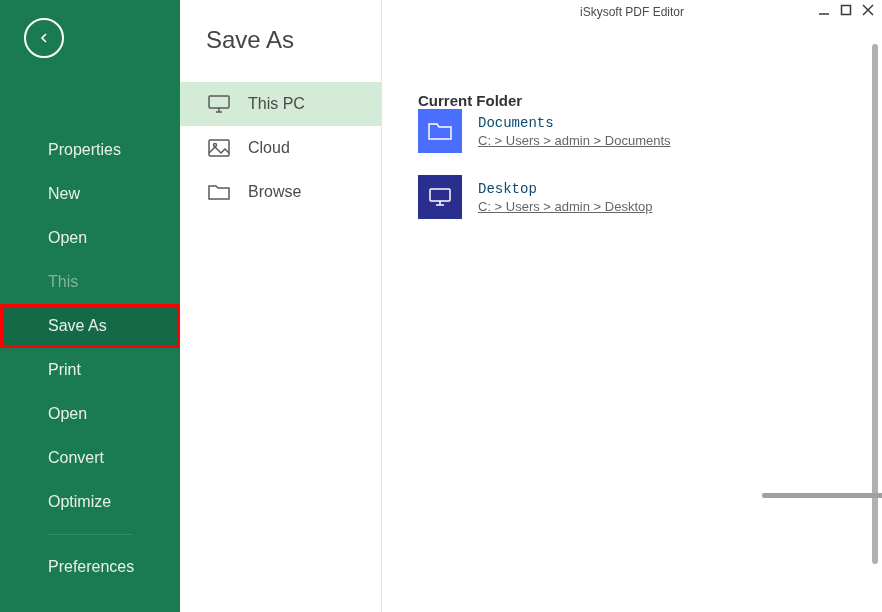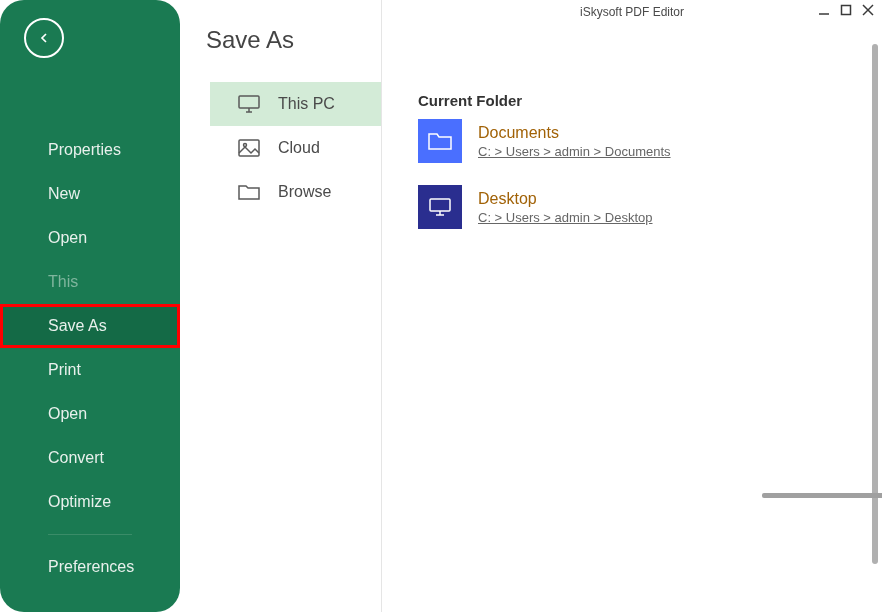--- a/index.html
+++ b/index.html
@@ -1,52 +1,52 @@
 <!DOCTYPE html>
 <html><head>
   <meta charset="utf-8">
   <style>
     * { margin: 0; padding: 0; box-sizing: border-box; }
     body { font-family: "Segoe UI", Arial, sans-serif; width: 882px; height: 612px; overflow: hidden; display: flex; background: #fff; }
     
     
-    .sidebar { width: 180px; height: 612px; background: #1a7a52; color: #fff; flex-shrink: 0; position: relative; border-radius: 24px; }
+    .sidebar { width: 180px; height: 612px; background: #1a7a52; color: #fff; flex-shrink: 0; position: relative; }
     .back-circle { width: 40px; height: 40px; border: 2px solid #fff; border-radius: 50%; margin: 18px 0 0 24px; display: flex; align-items: center; justify-content: center; cursor: pointer; }
     .back-circle svg { stroke: #fff; }
     .menu { margin-top: 70px; }
     .menu-item { padding: 0 0 0 48px; height: 44px; display: flex; align-items: center; font-size: 16px; color: #e8f0ec; cursor: pointer; position: relative; }
     .menu-item.dim { color: #7fb59d; }
     .menu-item.active { background: #146a46; }
     .menu-item.highlighted { outline: 3px solid #ff0000; outline-offset: -3px; }
     .arrow-notch { position: absolute; right: -8px; top: 50%; transform: translateY(-50%); width: 0; height: 0; border-top: 8px solid transparent; border-bottom: 8px solid transparent; border-right: 8px solid #fff; }
     .divider { height: 1px; background: #3a8c68; margin: 10px 48px 10px 48px; }
 
     
     .midpanel { width: 202px; height: 612px; background: #fff; flex-shrink: 0; border-right: 1px solid #e5e5e5; }
     .mid-title { font-size: 24px; color: #444; padding: 26px 0 0 26px; font-weight: 400; }
     .mid-list { margin-top: 28px; }
-    .mid-item { height: 44px; display: flex; align-items: center; padding-left: 26px; cursor: pointer; color: #4a4a4a; font-size: 16px; margin-left: 30px; }
+    .mid-item { height: 44px; display: flex; align-items: center; padding-left: 26px; cursor: pointer; color: #4a4a4a; font-size: 16px; }
     .mid-item.selected { background: #d3ebd7; }
     .mid-item .icon { width: 26px; height: 20px; margin-right: 16px; display: flex; align-items: center; justify-content: center; }
     .mid-item .icon svg { stroke: #5a5a5a; fill: none; stroke-width: 1.5; }
 
     
     .content { flex: 1; height: 502px; position: relative; display: flex; flex-direction: column; }
     .titlebar { height: 24px; display: flex; align-items: center; justify-content: center; position: relative; }
     .app-title { font-size: 12px; color: #4a4a4a; }
     .win-controls { position: absolute; right: 6px; top: 2px; display: flex; gap: 6px; }
     .win-btn { width: 16px; height: 16px; display: flex; align-items: center; justify-content: center; cursor: pointer; color: #3a3a3a; font-size: 14px; }
     .content-body { flex: 1; padding: 68px 0 0 36px; position: relative; }
-    .section-title { font-size: 15px; font-weight: 600; color: #333; margin-bottom: 10px; }
+    .section-title { font-size: 15px; font-weight: 600; color: #333; margin-bottom: 0; }
     .folder-item { display: flex; align-items: center; margin-bottom: 22px; cursor: pointer; }
     .folder-icon { width: 44px; height: 44px; display: flex; align-items: center; justify-content: center; margin-right: 16px; flex-shrink: 0; }
     .folder-icon.blue { background: #4a6fff; }
     .folder-icon.dark { background: #2a2e8f; }
     .folder-icon svg { stroke: #fff; fill: none; stroke-width: 1.5; }
-    .folder-text .name { font-size: 16px; color: #a16207; margin-bottom: 2px; }
+    .folder-text .name { font-size: 14px; color: #0c4a6e; margin-bottom: 2px; font-family: Liberation Mono, monospace; }
     .folder-text .path { font-size: 13px; color: #666; text-decoration: underline; }
     .vscroll { position: absolute; right: 4px; top: 20px; width: 6px; height: 520px; background: #b0b0b0; border-radius: 3px; }
     .hscroll { position: absolute; bottom: 4px; left: 380px; width: 280px; height: 5px; background: #a0a0a0; border-radius: 2px; }
   </style>
 </head>
 <body>
 
 <div class="sidebar">
   <div class="back-circle">
     <svg width="16" height="16" viewBox="0 0 24 24" fill="none" stroke-width="2.5">

